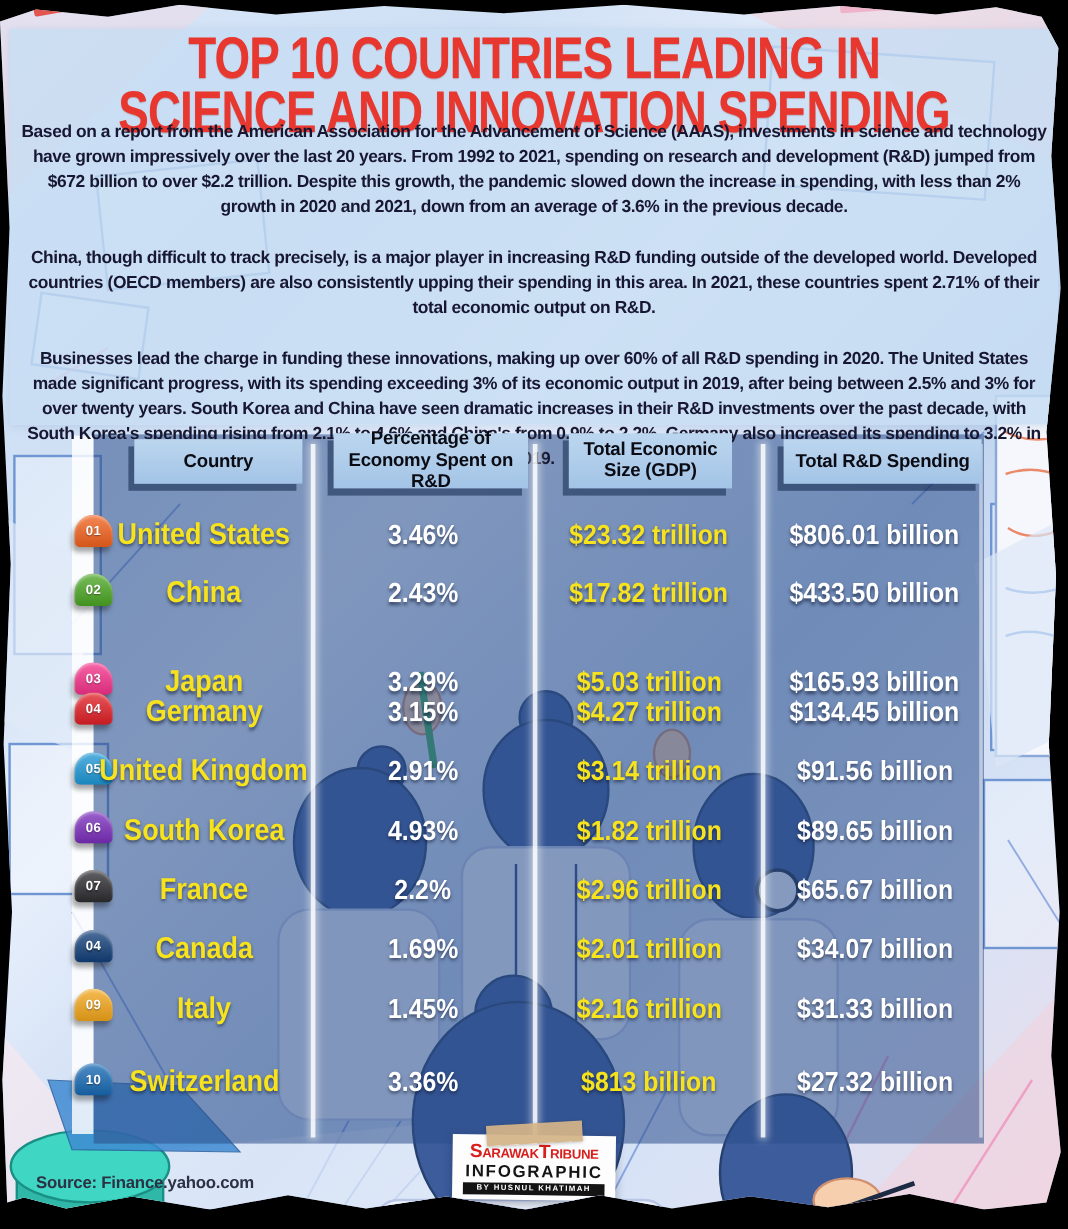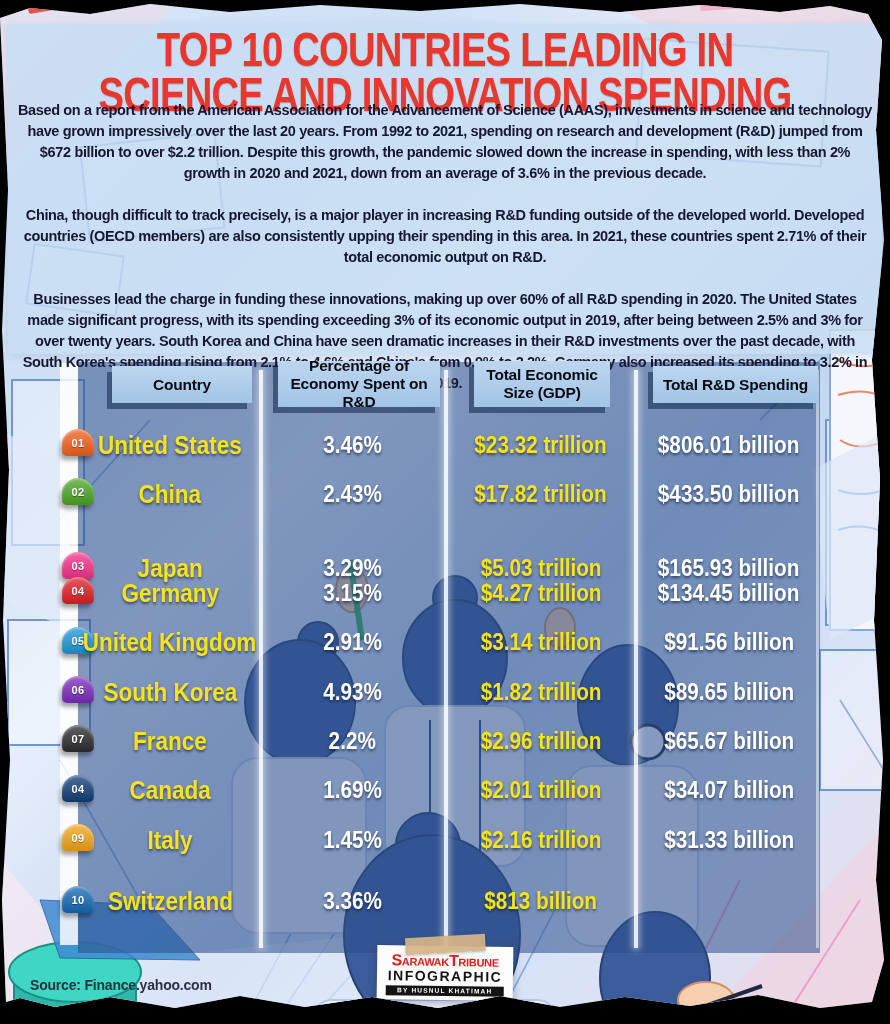--- a/index.html
+++ b/index.html
@@ -306,20 +306,23 @@
         <span class="badge" style="background: linear-gradient(rgba(255, 255, 255, 0.25), rgba(0, 0, 0, 0.12)), rgb(23, 105, 179);"><i style="font-style:normal">10</i></span>
         <span class="cell c-country">
             <i>Switzerland</i>
           </span>
         <span class="cell c-pct">
             <i>3.36%</i>
           </span>
         <span class="cell c-gdp">
             <i>$813 billion</i>
           </span>
+        <span class="cell c-spend">
+            <i>$27.32 billion</i>
+          </span>
       </div>
       </div>
 
     <div class="source">Source: Finance.yahoo.com</div>
 
     <div class="logo-card">
       <div class="logo-tape"></div>
       <div class="logo-brand">SarawakTribune</div>
       <div class="logo-label">INFOGRAPHIC</div>
       <div class="logo-byline">BY HUSNUL KHATIMAH</div>

